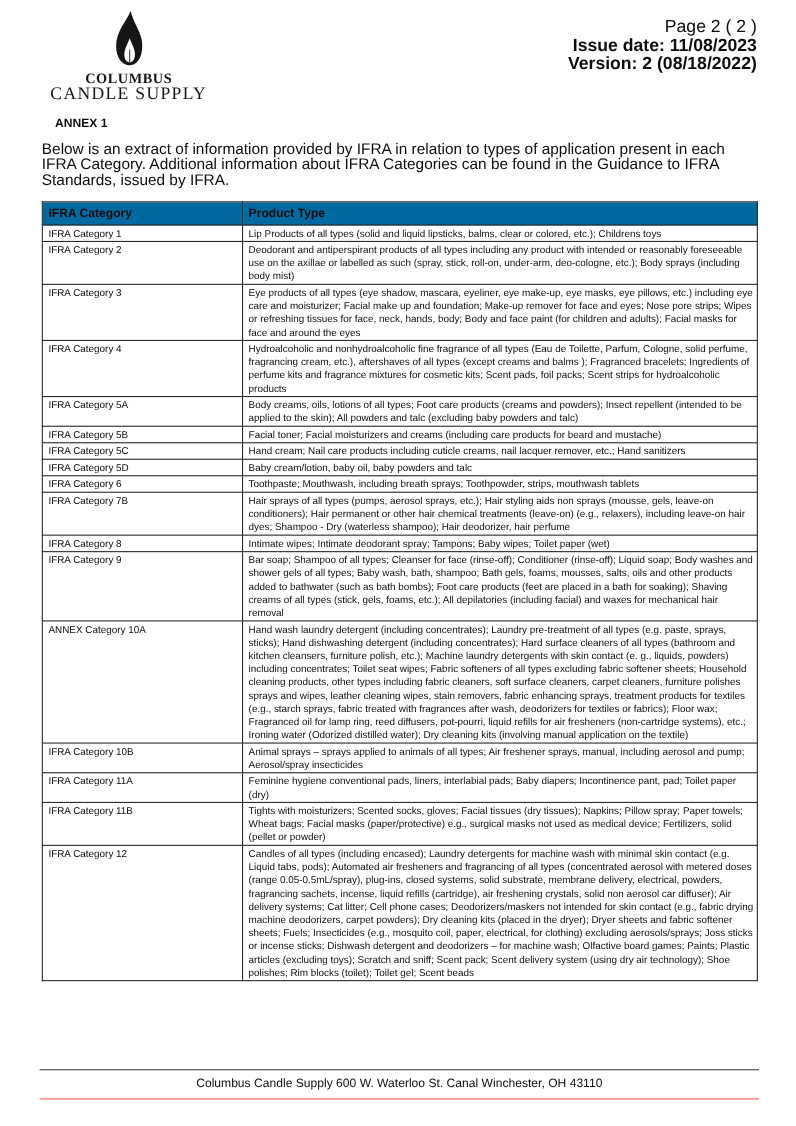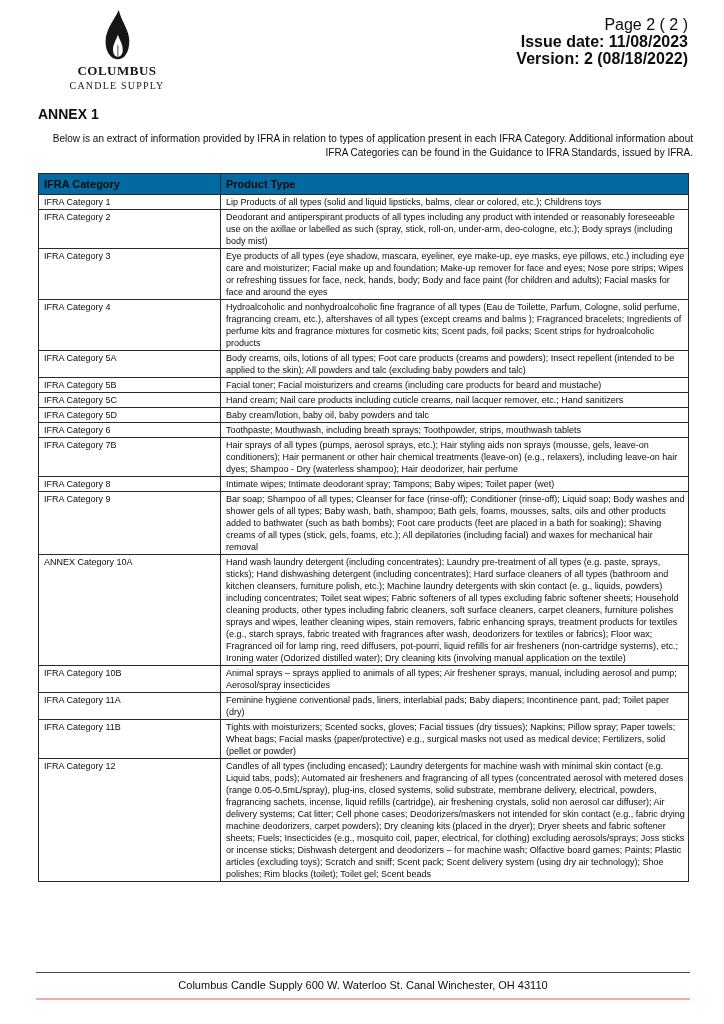--- a/index.html
+++ b/index.html
@@ -15,26 +15,26 @@
   .content{padding:8px 36px 0 38px;}
   .doc-header{display:flex;justify-content:space-between;align-items:flex-start;}
   .logo{width:150px;text-align:center;padding-left:4px;padding-top:2px;}
   .logo svg{display:block;margin:0 auto;}
   .logo-title{
     font-family:"Liberation Serif","DejaVu Serif",serif;
     font-weight:bold;font-size:13px;letter-spacing:.5px;line-height:18px;color:#161616;
   }
   .logo-sub{
     font-family:"Liberation Serif","DejaVu Serif",serif;
-    font-size:10px;letter-spacing:1.2px;line-height:12px;color:#161616;
+    font-size:16px;letter-spacing:1.2px;line-height:12px;color:#161616;
   }
   .meta{text-align:right;font-size:16px;line-height:17px;padding-top:8px;color:#0d0d0d;}
   .meta .bold{font-weight:bold;}
-  .annex-title{font-size:14px;font-weight:bold;margin:14px 0 0 0;color:#0d0d0d;}
-  .intro{font-size:10px;line-height:14px;margin:10px 0 0 0;color:#0d0d0d;width:655px;text-align:right;}
+  .annex-title{font-size:11px;font-weight:bold;margin:14px 0 0 12px;color:#0d0d0d;}
+  .intro{font-size:14px;line-height:14px;margin:10px 0 0 0;color:#0d0d0d;width:655px;}
   table.ifra{
     border-collapse:collapse;
     margin-top:13px;
     width:651px;
     table-layout:fixed;
   }
   table.ifra th, table.ifra td{
     border:1px solid #2a2a2a;
     vertical-align:top;
     text-align:left;

